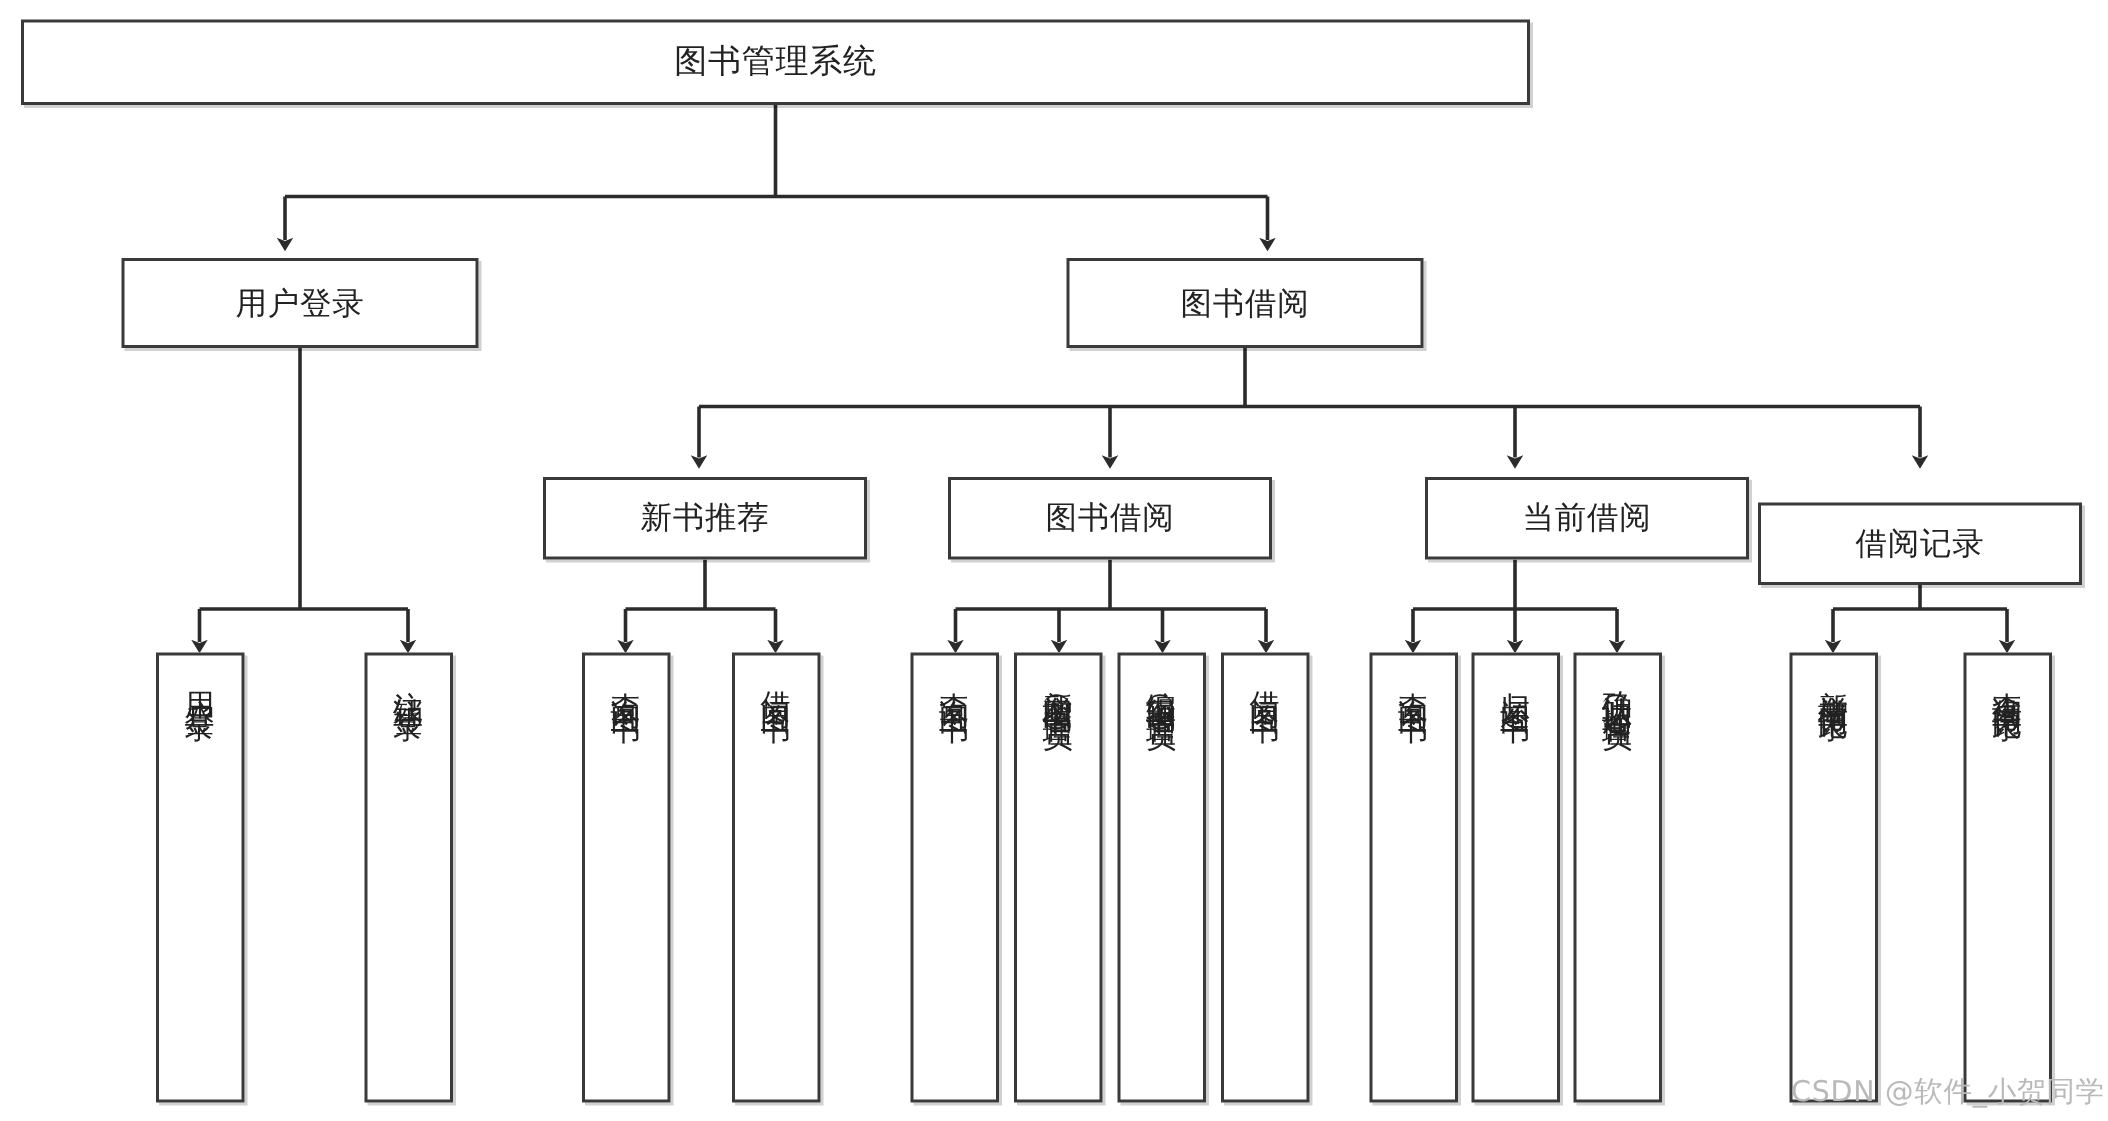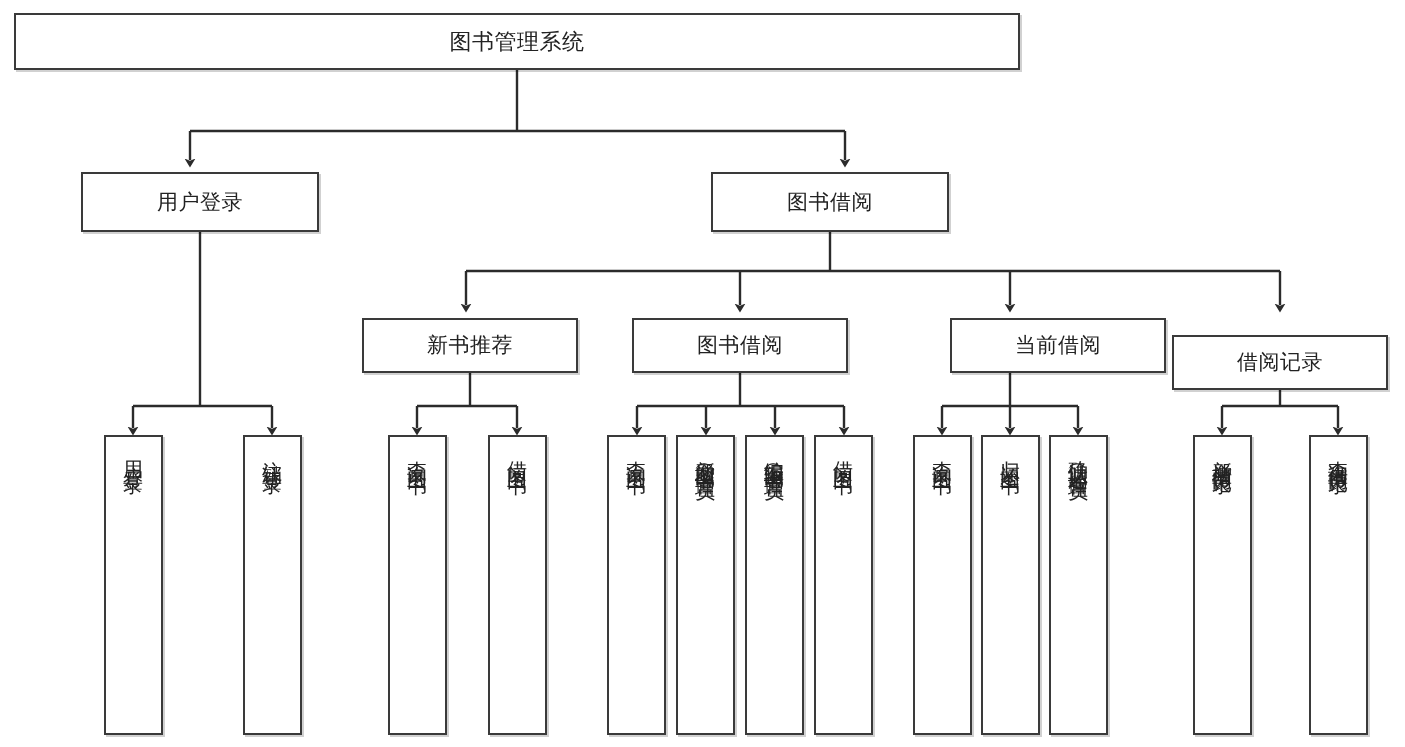--- a/index.html
+++ b/index.html
@@ -204,14 +204,15 @@
   </div>
 
   <div class="node vert tall" style="left:1193px; top:435px; width:59px; height:300px;">
     <span class="lbl">新增借阅记录</span>
   </div>
 
   <div class="node vert tall" style="left:1309px; top:435px; width:59px; height:300px;">
     <span class="lbl">查询借阅记录</span>
   </div>
 
+  <div class="watermark" style="left:1194px; top:715px;">CSDN @软件_小贺同学</div>
 
 </div>
 
 </body></html>

